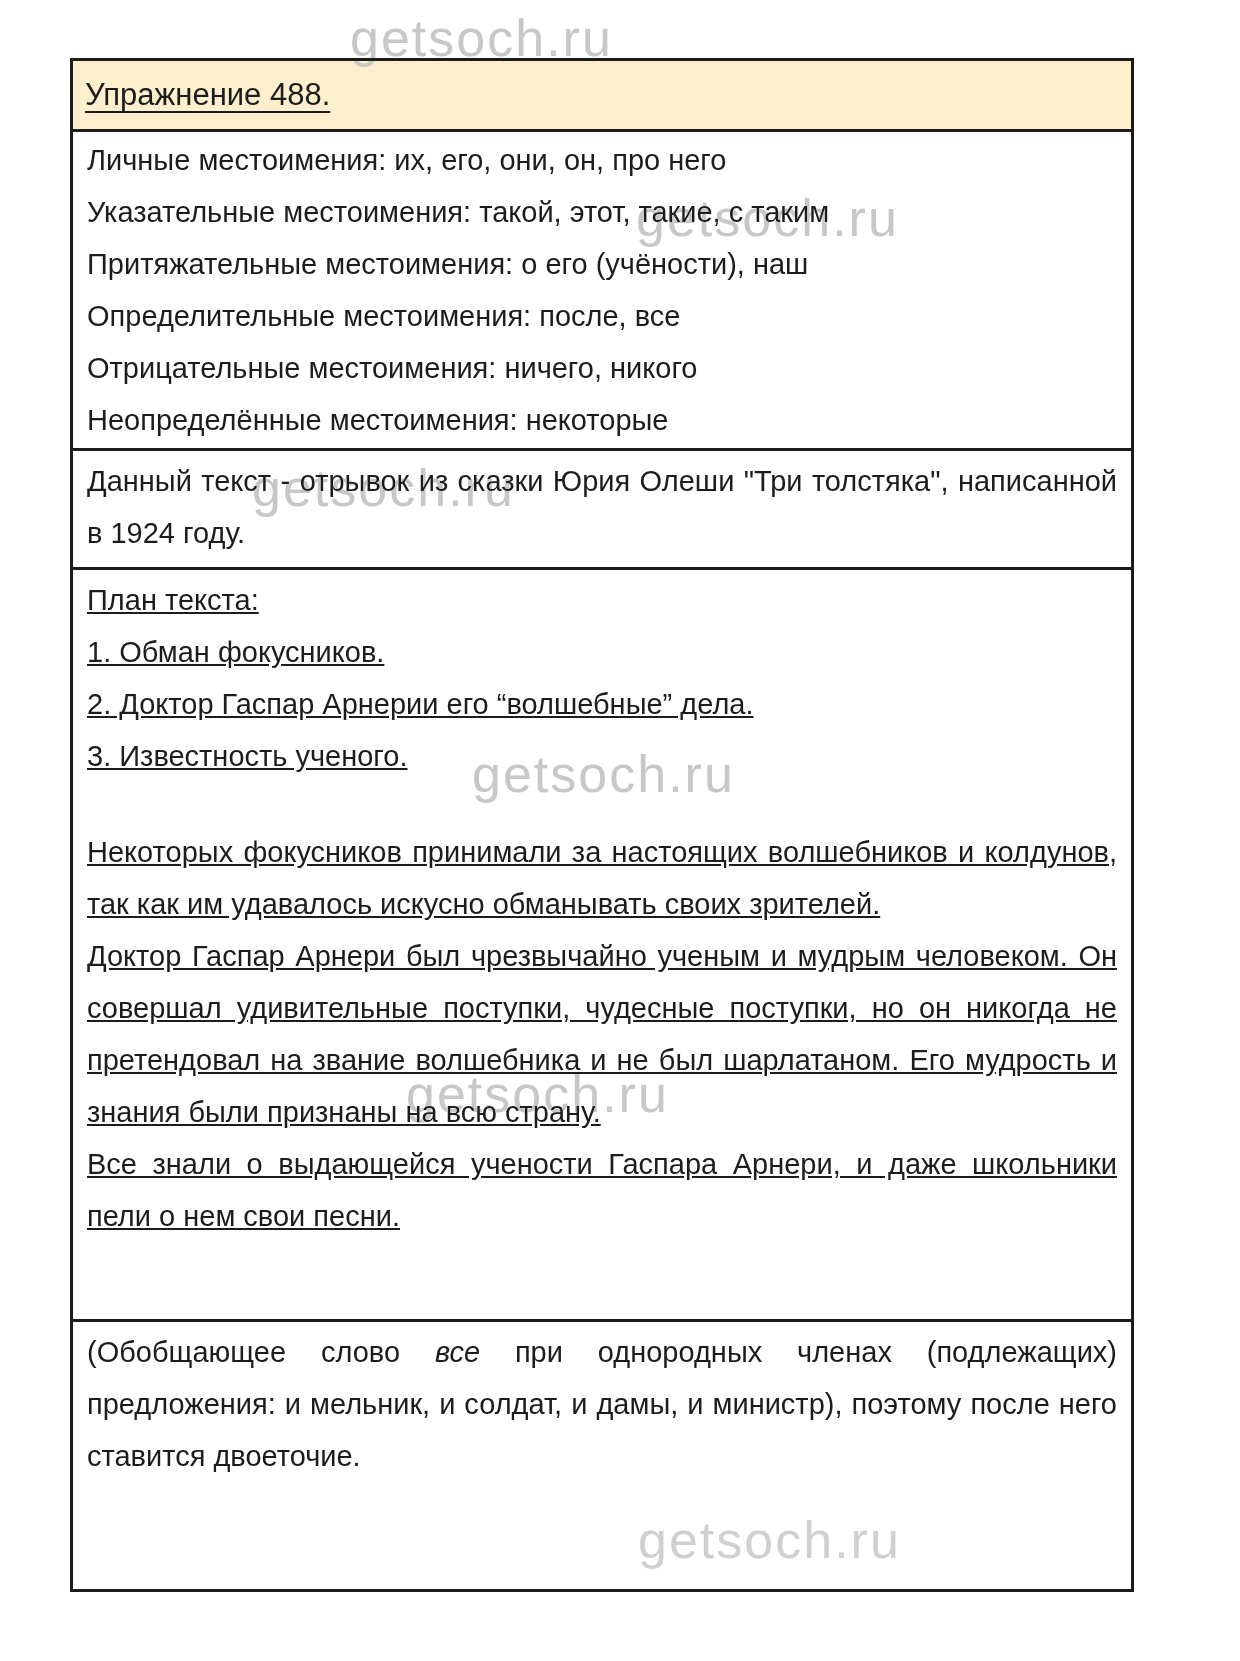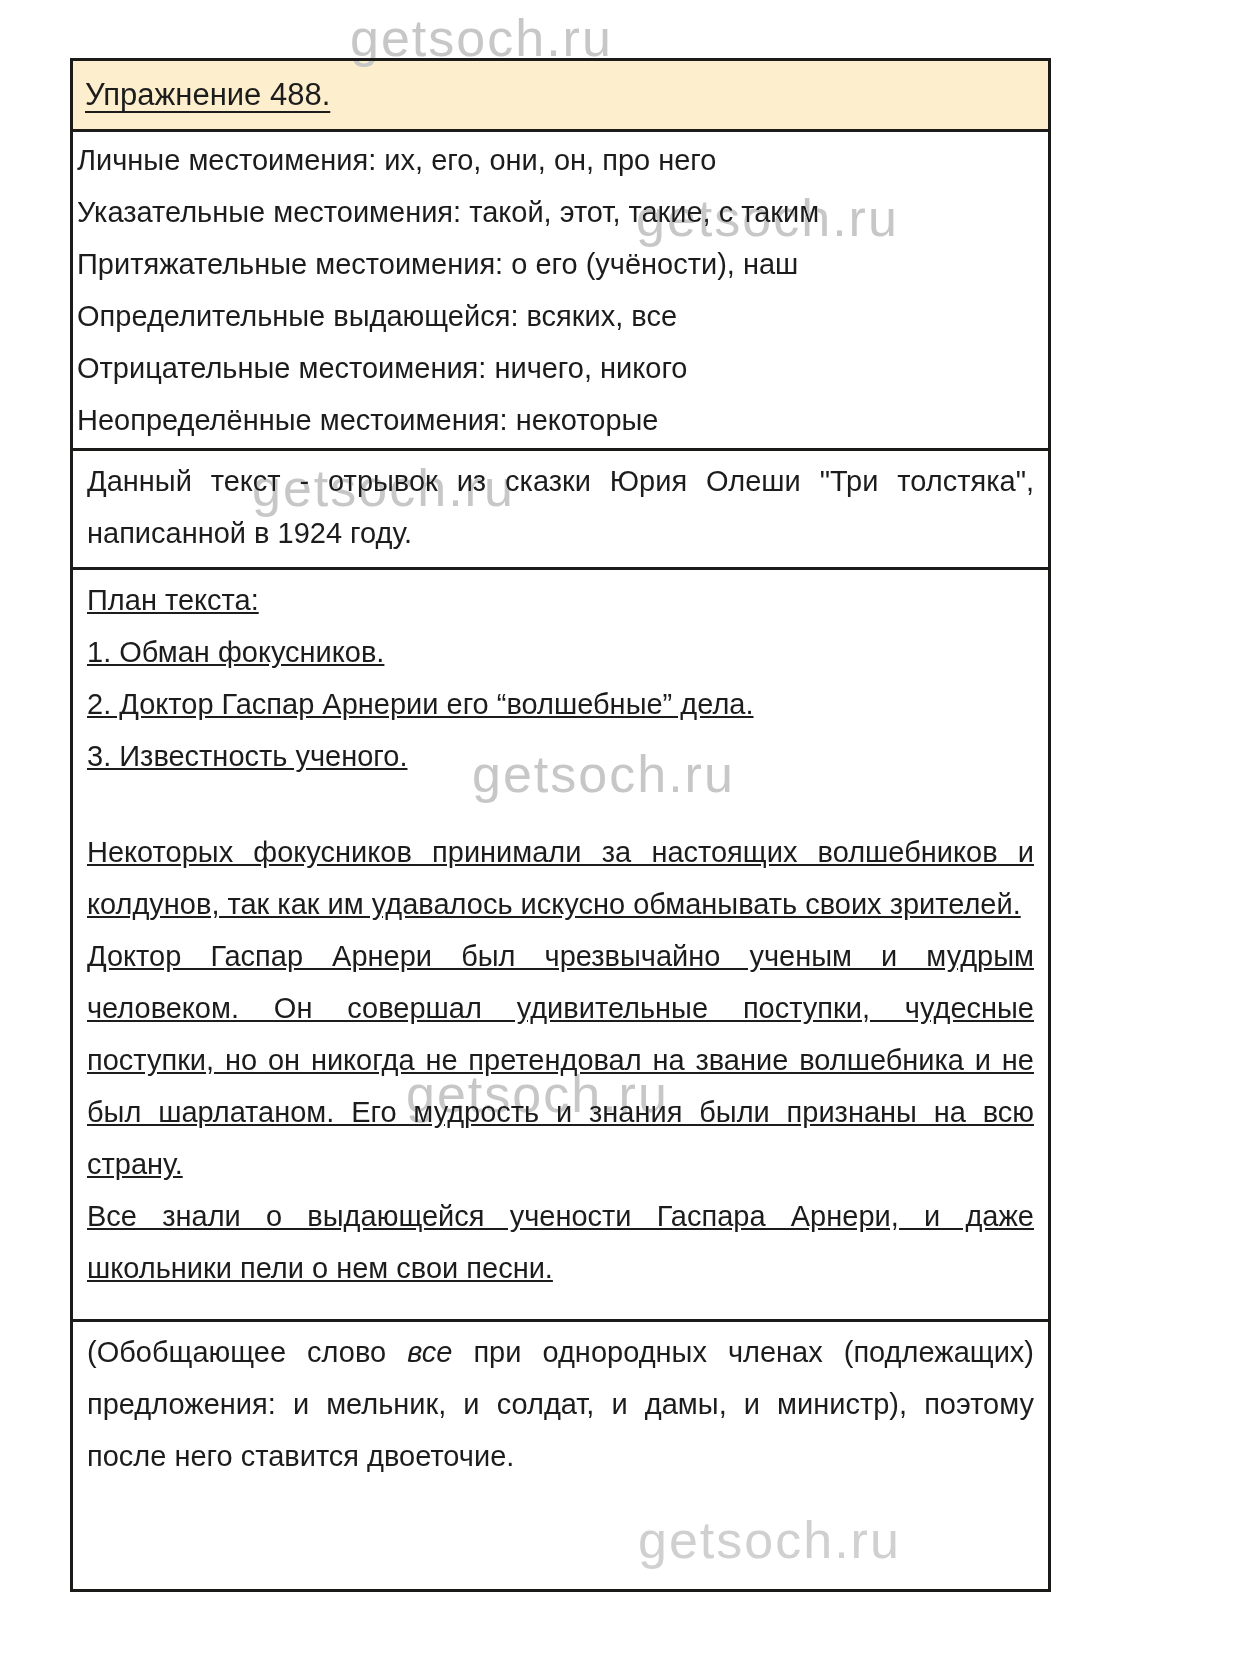--- a/index.html
+++ b/index.html
@@ -35,21 +35,21 @@
   .wm3 { left: 252px; top: 462px; }
   .wm4 { left: 472px; top: 748px; }
   .wm5 { left: 406px; top: 1068px; }
   .wm6 { left: 638px; top: 1514px; color: #d0d0d0; }
 
   
   .sheet {
     position: absolute;
     left: 70px;
     top: 58px;
-    width: 981px;
+    width: 1064px;
     border: 3px solid #1b1b19;
     background: #ffffff;
     box-sizing: border-box;
     z-index: 2;
   }
   .row {
     border-top: 3px solid #1b1b19;
     box-sizing: border-box;
     font-size: 29px;
     line-height: 52px;
@@ -65,21 +65,21 @@
   }
   .exercise-title {
     font-size: 31px;
     text-decoration: underline;
     text-underline-offset: 6px;
     text-decoration-thickness: 2px;
   }
 
   .row.pronouns {
     min-height: 316px;
-    padding: 2px 4px;
+    padding: 2px 14px;
   }
   .row.source {
     min-height: 116px;
     padding: 4px 14px 8px;
   }
   .row.body {
     min-height: 752px;
     padding: 4px 14px 8px;
     text-decoration: underline;
   }
@@ -110,21 +110,21 @@
   <div class="sheet">
 
     <div class="row header">
       <span class="exercise-title">Упражнение 488.</span>
     </div>
 
     <div class="row pronouns">
       <div>Личные местоимения: их, его, они, он, про него</div>
       <div>Указательные местоимения: такой, этот, такие, с таким</div>
       <div>Притяжательные местоимения: о его (учёности), наш</div>
-      <div>Определительные выдающейся: всяких, все</div>
+      <div>Определительные местоимения: после, все</div>
       <div>Отрицательные местоимения: ничего, никого</div>
       <div>Неопределённые местоимения: некоторые</div>
     </div>
 
     <div class="row source">
       <div class="just">Данный текст - отрывок из сказки Юрия Олеши "Три толстяка", написанной в 1924 году.</div>
     </div>
 
     <div class="row body">
       <div>План текста:</div>

